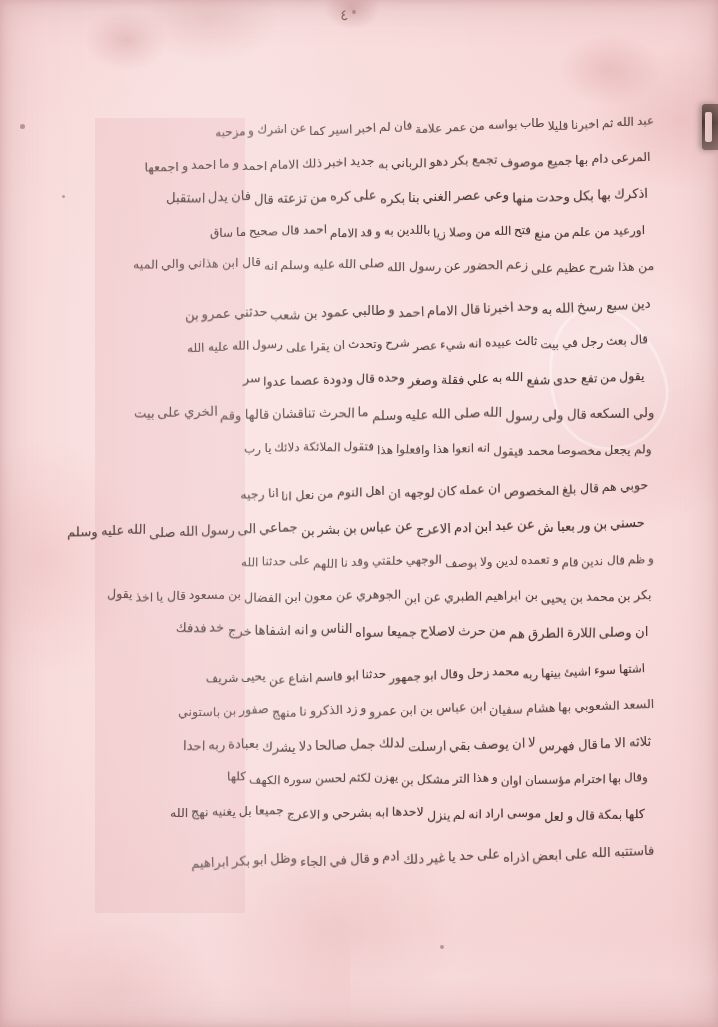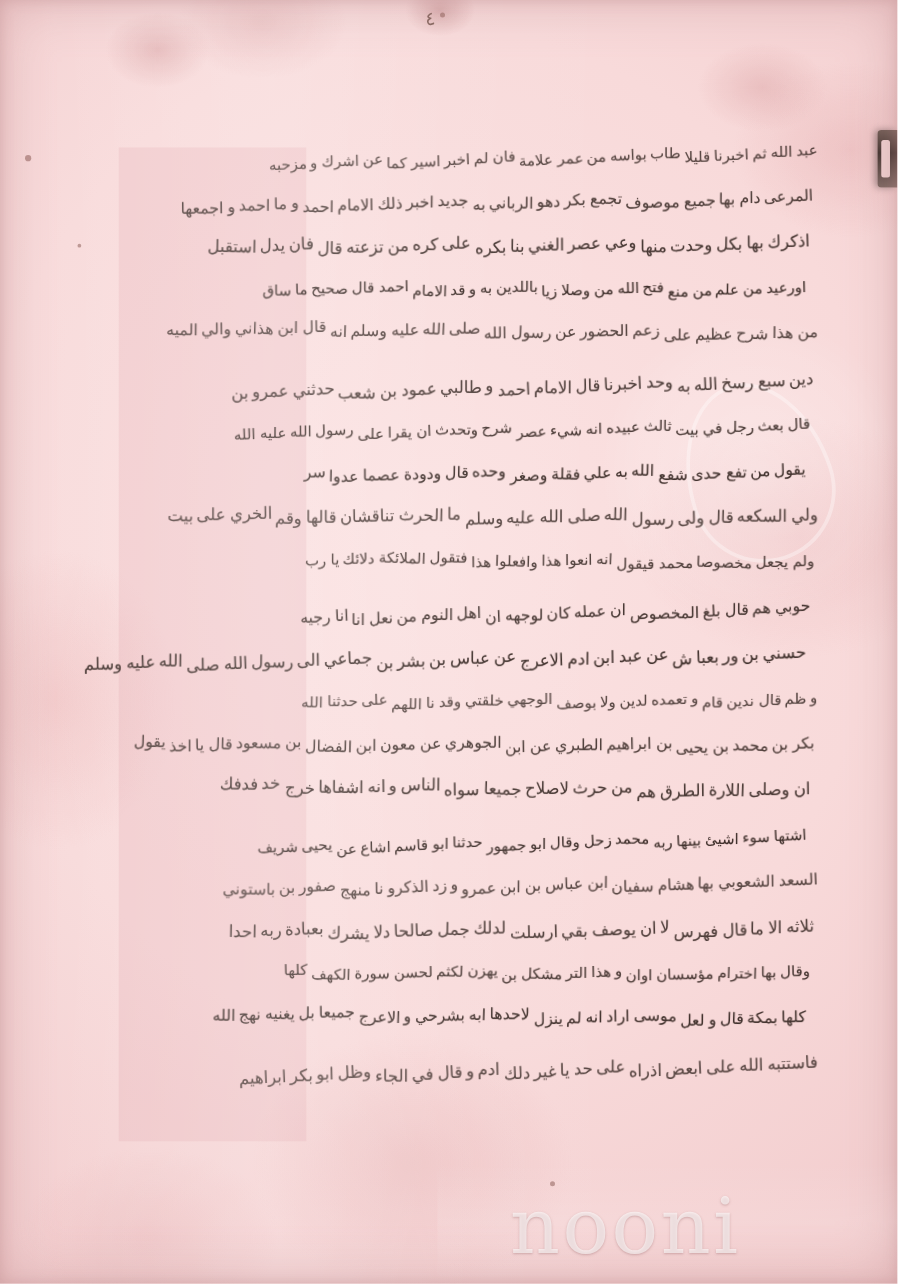--- a/index.html
+++ b/index.html
@@ -240,15 +240,14 @@
       <div class="ms-line" style="position: absolute; top: 626.5px; right: -1px; width: 548px; transform: rotate(-0.3deg) scaleY(1.01); font-size: 13.2px; opacity: 0.82;"><span class="w" style="transform: translateY(-1.8px) rotate(-1.4deg);">ثلاثه</span><span class="w" style="transform: translateY(-0.9px) rotate(0deg);">الا</span><span class="w" style="transform: translateY(0px) rotate(1.4deg);">ما</span><span class="w" style="transform: translateY(0.9px) rotate(-1.4deg);">قال</span><span class="w" style="transform: translateY(1.8px) rotate(0deg);">فهرس</span><span class="w" style="transform: translateY(-1.8px) rotate(1.4deg);">لا</span><span class="w" style="transform: translateY(-0.9px) rotate(-1.4deg);">ان</span><span class="w" style="transform: translateY(0px) rotate(0deg);">يوصف</span><span class="w" style="transform: translateY(0.9px) rotate(1.4deg);">بقي</span><span class="w" style="transform: translateY(1.8px) rotate(-1.4deg);">ارسلت</span><span class="w" style="transform: translateY(-1.8px) rotate(0deg);">لدلك</span><span class="w" style="transform: translateY(-0.9px) rotate(1.4deg);">جمل</span><span class="w" style="transform: translateY(0px) rotate(-1.4deg);">صالحا</span><span class="w" style="transform: translateY(0.9px) rotate(0deg);">دلا</span><span class="w" style="transform: translateY(1.8px) rotate(1.4deg);">يشرك</span><span class="w" style="transform: translateY(-1.8px) rotate(-1.4deg);">بعبادة</span><span class="w" style="transform: translateY(-0.9px) rotate(0deg);">ربه</span><span class="w" style="transform: translateY(0px) rotate(1.4deg);">احدا</span></div>
       <div class="ms-line" style="position: absolute; top: 663px; right: 2px; width: 560px; transform: rotate(0.15deg) scaleY(0.97); font-size: 12px; opacity: 0.85;"><span class="w" style="transform: translateY(-1.8px) rotate(-1.4deg);">وقال</span><span class="w" style="transform: translateY(-0.9px) rotate(0deg);">بها</span><span class="w" style="transform: translateY(0px) rotate(1.4deg);">اخترام</span><span class="w" style="transform: translateY(0.9px) rotate(-1.4deg);">مؤسسان</span><span class="w" style="transform: translateY(1.8px) rotate(0deg);">اوان</span><span class="w" style="transform: translateY(-1.8px) rotate(1.4deg);">و</span><span class="w" style="transform: translateY(-0.9px) rotate(-1.4deg);">هذا</span><span class="w" style="transform: translateY(0px) rotate(0deg);">التر</span><span class="w" style="transform: translateY(0.9px) rotate(1.4deg);">مشكل</span><span class="w" style="transform: translateY(1.8px) rotate(-1.4deg);">بن</span><span class="w" style="transform: translateY(-1.8px) rotate(0deg);">يهزن</span><span class="w" style="transform: translateY(-0.9px) rotate(1.4deg);">لكثم</span><span class="w" style="transform: translateY(0px) rotate(-1.4deg);">لحسن</span><span class="w" style="transform: translateY(0.9px) rotate(0deg);">سورة</span><span class="w" style="transform: translateY(1.8px) rotate(1.4deg);">الكهف</span><span class="w" style="transform: translateY(-1.8px) rotate(-1.4deg);">كلها</span></div>
       <div class="ms-line" style="position: absolute; top: 699.5px; right: 5px; width: 554px; transform: rotate(0.6deg) scaleY(0.99); font-size: 12.6px; opacity: 0.89;"><span class="w" style="transform: translateY(-1.8px) rotate(-1.4deg);">كلها</span><span class="w" style="transform: translateY(-0.9px) rotate(0deg);">بمكة</span><span class="w" style="transform: translateY(0px) rotate(1.4deg);">قال</span><span class="w" style="transform: translateY(0.9px) rotate(-1.4deg);">و</span><span class="w" style="transform: translateY(1.8px) rotate(0deg);">لعل</span><span class="w" style="transform: translateY(-1.8px) rotate(1.4deg);">موسى</span><span class="w" style="transform: translateY(-0.9px) rotate(-1.4deg);">اراد</span><span class="w" style="transform: translateY(0px) rotate(0deg);">انه</span><span class="w" style="transform: translateY(0.9px) rotate(1.4deg);">لم</span><span class="w" style="transform: translateY(1.8px) rotate(-1.4deg);">ينزل</span><span class="w" style="transform: translateY(-1.8px) rotate(0deg);">لاحدها</span><span class="w" style="transform: translateY(-0.9px) rotate(1.4deg);">ابه</span><span class="w" style="transform: translateY(0px) rotate(-1.4deg);">بشرحي</span><span class="w" style="transform: translateY(0.9px) rotate(0deg);">و</span><span class="w" style="transform: translateY(1.8px) rotate(1.4deg);">الاعرج</span><span class="w" style="transform: translateY(-1.8px) rotate(-1.4deg);">جميعا</span><span class="w" style="transform: translateY(-0.9px) rotate(0deg);">بل</span><span class="w" style="transform: translateY(0px) rotate(1.4deg);">يغنيه</span><span class="w" style="transform: translateY(0.9px) rotate(-1.4deg);">نهج</span><span class="w" style="transform: translateY(1.8px) rotate(0deg);">الله</span></div>
       <div class="ms-line" style="position: absolute; top: 736px; right: -4px; width: 548px; transform: rotate(-1.2deg) scaleY(1.01); font-size: 13.2px; opacity: 0.78;"><span class="w" style="transform: translateY(-1.8px) rotate(-1.4deg);">فاستتبه</span><span class="w" style="transform: translateY(-0.9px) rotate(0deg);">الله</span><span class="w" style="transform: translateY(0px) rotate(1.4deg);">على</span><span class="w" style="transform: translateY(0.9px) rotate(-1.4deg);">ابعض</span><span class="w" style="transform: translateY(1.8px) rotate(0deg);">اذراه</span><span class="w" style="transform: translateY(-1.8px) rotate(1.4deg);">على</span><span class="w" style="transform: translateY(-0.9px) rotate(-1.4deg);">حد</span><span class="w" style="transform: translateY(0px) rotate(0deg);">يا</span><span class="w" style="transform: translateY(0.9px) rotate(1.4deg);">غير</span><span class="w" style="transform: translateY(1.8px) rotate(-1.4deg);">دلك</span><span class="w" style="transform: translateY(-1.8px) rotate(0deg);">ادم</span><span class="w" style="transform: translateY(-0.9px) rotate(1.4deg);">و</span><span class="w" style="transform: translateY(0px) rotate(-1.4deg);">قال</span><span class="w" style="transform: translateY(0.9px) rotate(0deg);">في</span><span class="w" style="transform: translateY(1.8px) rotate(1.4deg);">الجاء</span><span class="w" style="transform: translateY(-1.8px) rotate(-1.4deg);">وظل</span><span class="w" style="transform: translateY(-0.9px) rotate(0deg);">ابو</span><span class="w" style="transform: translateY(0px) rotate(1.4deg);">بكر</span><span class="w" style="transform: translateY(0.9px) rotate(-1.4deg);">ابراهيم</span></div>
     </div>
 
   <div id="scan-band"></div>
   <div id="paper-edges"></div>
 
   <div id="watermark-band"></div>
-  <div id="site-watermark">nooni</div>
 
 </div>
 
 </body></html>

